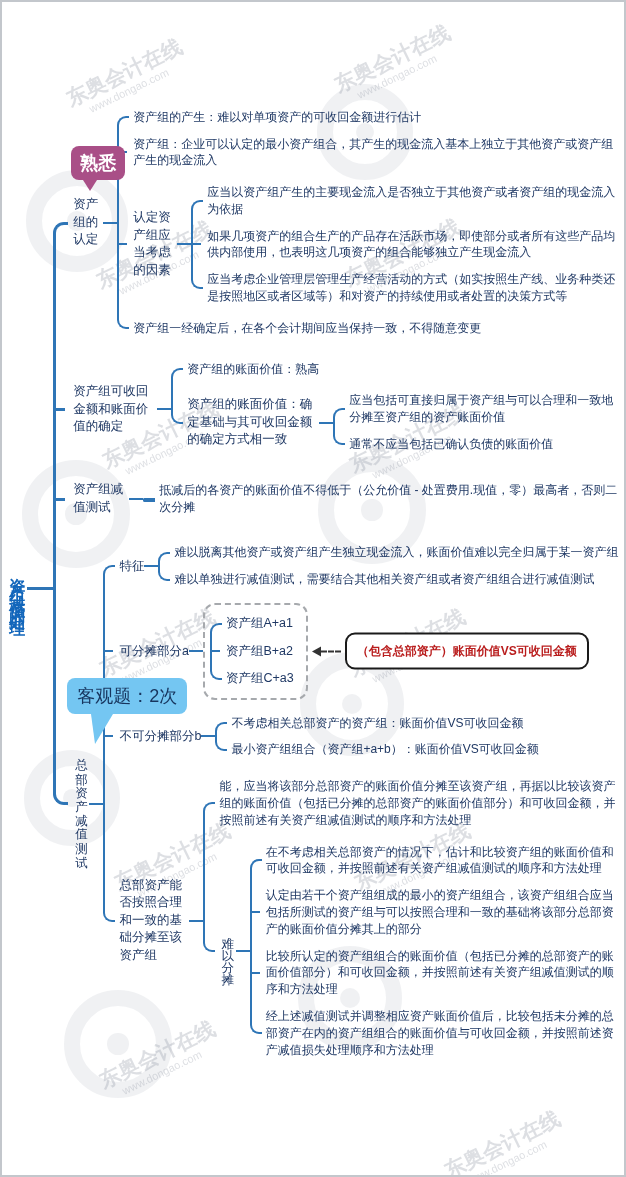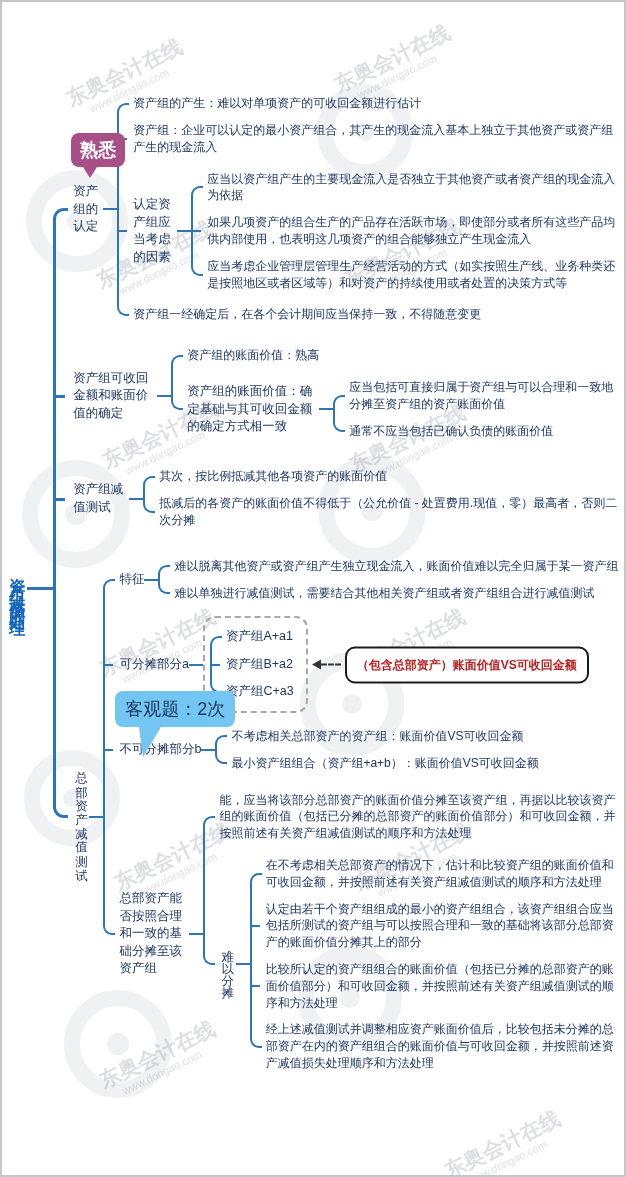--- a/index.html
+++ b/index.html
@@ -40,21 +40,21 @@
   .nw{white-space:nowrap;}
   .w30{width:30px;}.w44{width:44px;}.w56{width:56px;}.w70{width:70px;}.w84{width:84px;}.w132{width:132px;}
   .vtext{writing-mode:vertical-rl;text-orientation:upright;letter-spacing:14px;font-size:12.5px;line-height:1.3;}
   .vtext.small{letter-spacing:12px;}
   .root-label{flex:0 0 auto;writing-mode:vertical-rl;text-orientation:upright;font-size:16px;font-weight:bold;color:#1266bb;letter-spacing:6px;line-height:1.2;margin-left:2px;}
   .lblwrap{position:relative;flex:0 0 auto;display:flex;}
   
   .badge{position:absolute;white-space:nowrap;font-size:18px;border-radius:8px;z-index:3;}
   .badge-pink{left:-2px;bottom:calc(100% + 16px);background:#a94f87;color:#fff;padding:5px 9px;font-weight:bold;}
   .badge-pink::after{content:"";position:absolute;top:100%;left:12px;border:7px solid transparent;border-top:11px solid #a94f87;}
-  .badge-blue{left:-6px;bottom:calc(100% + 34px);background:#74c6f2;color:#17355e;padding:6px 10px;margin-left:48px;}
+  .badge-blue{left:-6px;bottom:calc(100% + 34px);background:#74c6f2;color:#17355e;padding:6px 10px;}
   .badge-blue::after{content:"";position:absolute;top:100%;left:24px;border-left:4px solid transparent;border-right:18px solid transparent;border-top:30px solid #74c6f2;}
   
   .g-wrap{position:relative;flex:0 0 auto;}
   .dash-box{border:2px dashed #a6a9ad;border-radius:12px;padding:5px 12px 5px 5px;display:flex;flex-direction:column;}
   .callout{position:absolute;left:calc(100% + 4px);top:50%;transform:translateY(-50%);display:flex;align-items:center;white-space:nowrap;}
   .arr-head{width:0;height:0;border-top:5px solid transparent;border-bottom:5px solid transparent;border-right:9px solid #333;}
   .arr-dash{width:20px;border-top:2px dashed #333;margin-right:4px;}
   .note-box{border:2px solid #1a1a1a;border-radius:10px;padding:8px 10px;font-weight:bold;font-size:12px;color:#b91c1c;background:#fff;}
 </style>
 </head>
@@ -189,23 +189,20 @@
             </div>
           </div>
         </div>
       </div>
 
       <div class="kid">
         <div class="node">
           <div class="lbl w56">资产组减值测试</div>
           <div class="h-link"></div>
           <div class="kids">
-            <div class="kid">
-                <div class="leaf">其次，按比例抵减其他各项资产的账面价值</div>
-              </div>
             <div class="kid">
                 <div class="leaf">抵减后的各资产的账面价值不得低于（公允价值 - 处置费用.现值，零）最高者，否则二次分摊</div>
               </div>
           </div>
         </div>
       </div>
 
       <div class="kid">
         <div class="node">
           <div class="lblwrap">

